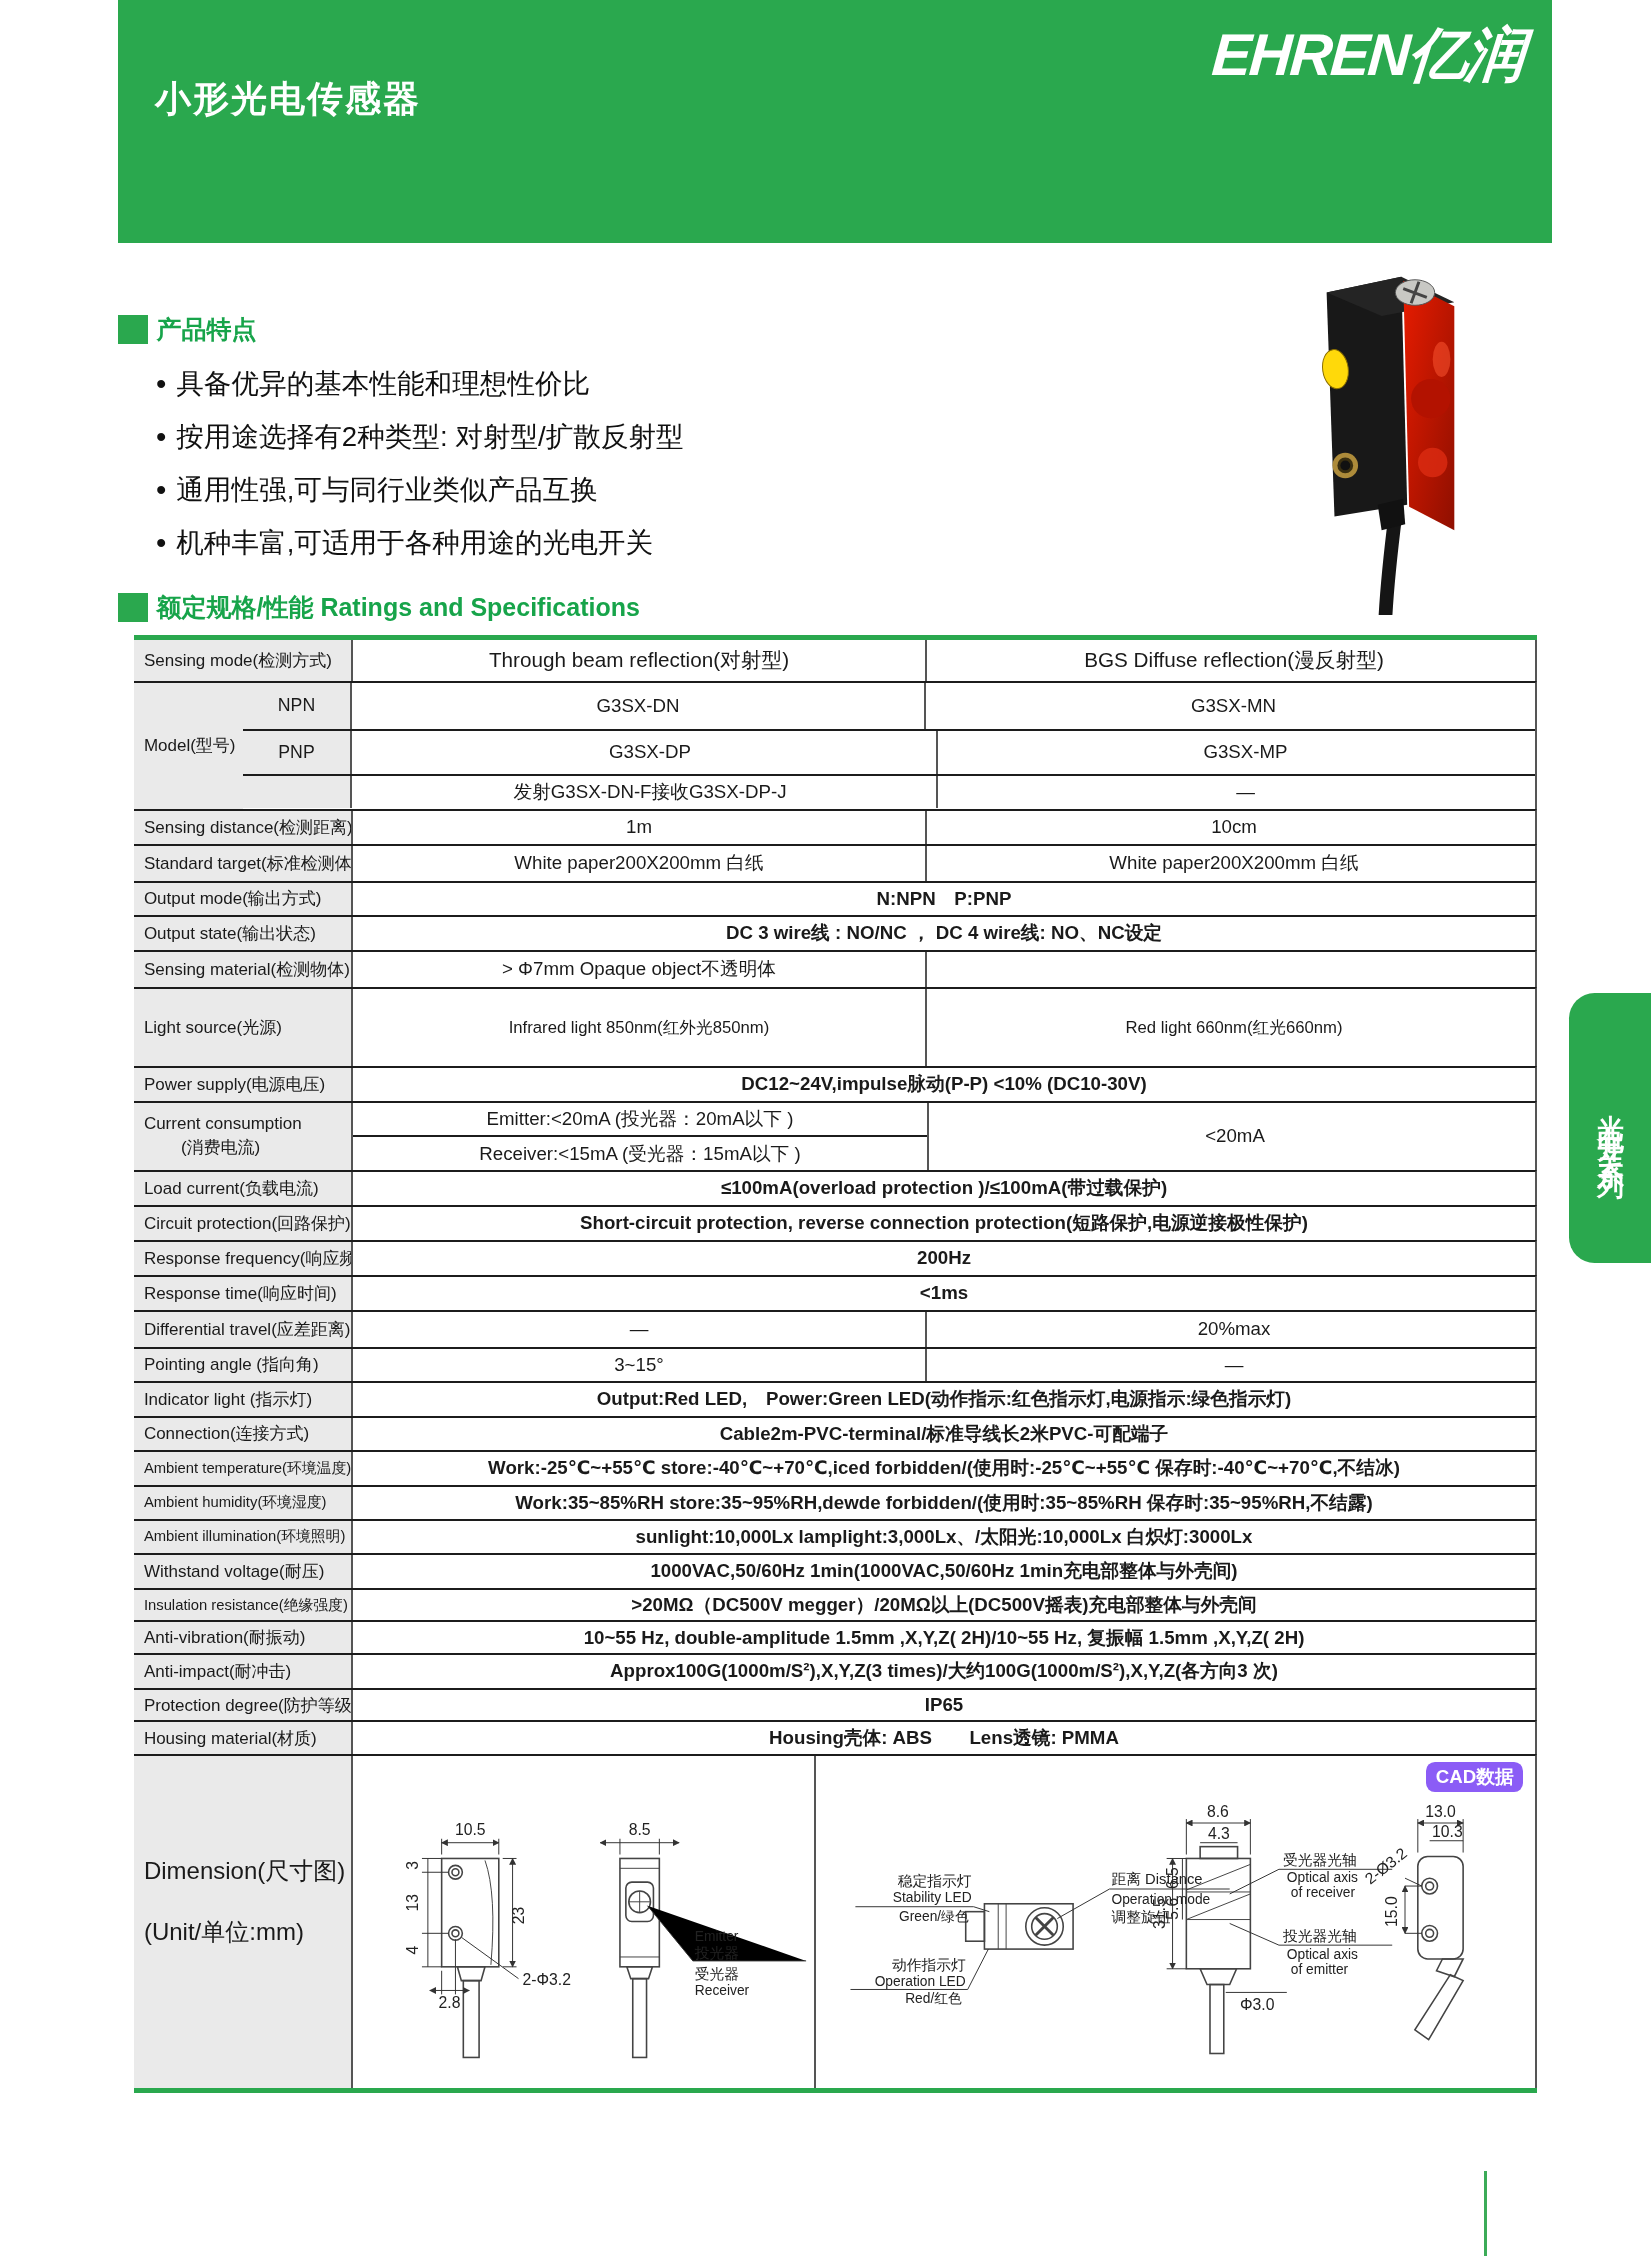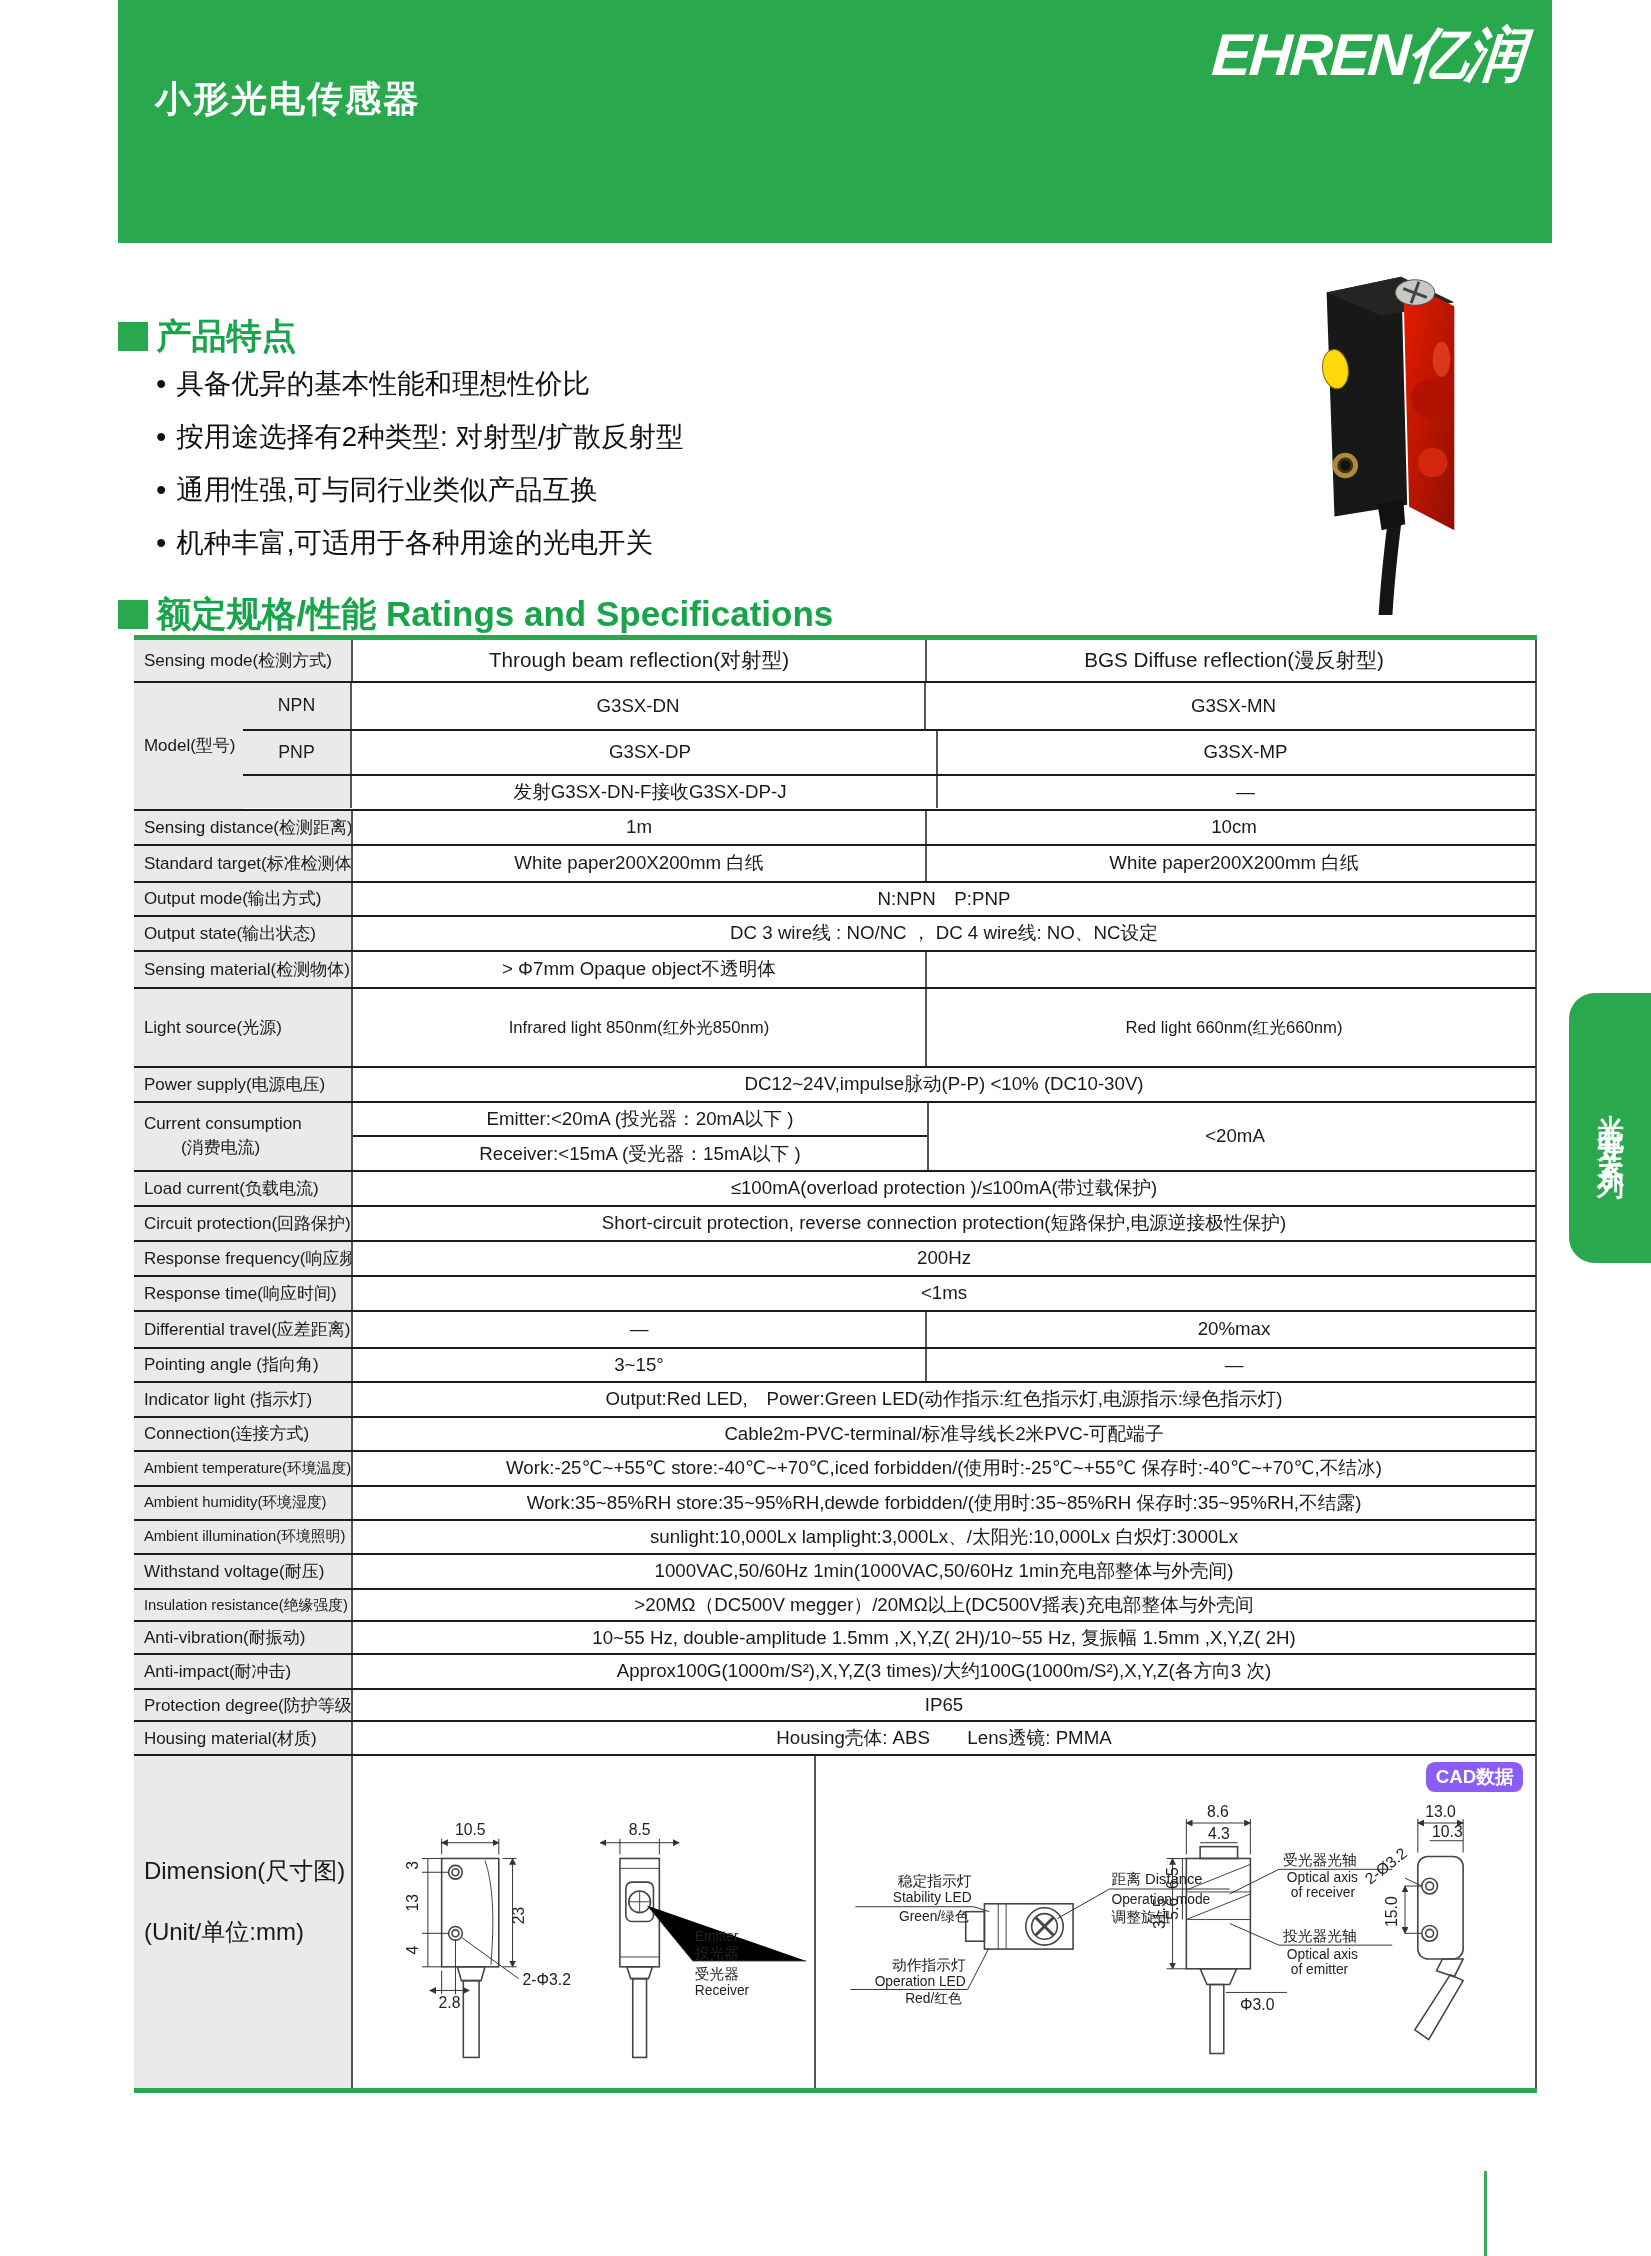--- a/index.html
+++ b/index.html
@@ -4,21 +4,21 @@
 <style>
   html,body{margin:0;padding:0;background:#fff;}
   .page{position:relative;width:1652px;height:2257px;background:#fff;overflow:hidden;
         font-family:"Liberation Sans","DejaVu Sans",sans-serif;color:#1a1a1a;}
   
   .banner{position:absolute;left:118px;top:0;width:1434px;height:243px;background:#2aa84e;}
   .banner-title{position:absolute;left:37px;top:75px;font-size:36px;font-weight:bold;color:#fff;letter-spacing:2px;}
   .logo{position:absolute;right:29.6px;top:15.8px;font-size:59px;font-weight:900;color:#fff;
         font-style:italic;letter-spacing:-2px;transform:skewX(-4deg);white-space:nowrap;}
   
-  .sec-head{position:absolute;display:flex;align-items:center;gap:8.9px;color:#17a44a;font-size:35px;font-weight:bold;}
+  .sec-head{position:absolute;display:flex;align-items:center;gap:8.9px;color:#17a44a;font-size:25px;font-weight:bold;}
   .sec-square{width:29.6px;height:29.6px;background:#2aa84e;flex:0 0 auto;}
   
   .bullets{position:absolute;left:156px;top:357px;font-size:27.6px;color:#111;}
   .bullets .b{display:flex;align-items:center;height:53px;white-space:nowrap;}
   .bullets .b::before{content:"\2022";margin-right:9.9px;font-size:29.6px;}
   
   .tab-side{position:absolute;left:1569px;top:993px;width:83px;height:270px;background:#2aa84e;
             border-radius:25.6px 0 0 25.6px;display:flex;align-items:center;justify-content:center;}
   .tab-side span{writing-mode:vertical-rl;text-orientation:upright;color:#fff;font-weight:bold;
                  font-size:26.6px;letter-spacing:11.8px;}
@@ -26,21 +26,21 @@
   .stable{position:absolute;left:134px;top:635px;width:1403px;}
   .greenbar{height:4.9px;background:#2aa84e;}
   .trow{display:flex;border-top:2px solid #1c1c1c;box-sizing:border-box;border-right:2px solid #555;}
   .trow.first{border-top:none;}
   .lbl{width:219px;flex:0 0 219px;background:#eaeaea;display:flex;align-items:center;padding-left:9.9px;
        box-sizing:border-box;border-right:2px solid #555;font-size:17px;white-space:nowrap;overflow:hidden;}
   .lbl.sm{font-size:14.8px;}
   .cell{display:flex;align-items:center;justify-content:center;font-size:18.7px;text-align:center;}
   .c2{width:574px;flex:0 0 574px;border-right:2px solid #555;box-sizing:border-box;}
   .c3{flex:1;padding-left:6px;}
-  .cspan{flex:1;}
+  .cspan{flex:1;font-weight:bold;}
   .vsm{font-size:16.7px;}
   .sub{width:109px;flex:0 0 109px;background:#eaeaea;border-right:2px solid #555;box-sizing:border-box;
        display:flex;align-items:center;justify-content:center;font-size:17.7px;}
   .mcol{display:flex;flex-direction:column;flex:1;}
   .mrow{display:flex;box-sizing:border-box;}
   .bt{border-top:2px solid #1c1c1c;gap:12px;}
   .lblcol{flex-direction:column;justify-content:center;align-items:flex-start;gap:2px;}
   .dimlbl{align-items:flex-start;flex-direction:column;padding-top:99px;gap:29px;font-size:24px;}
   .dimcellL{width:461px;flex:0 0 461px;position:relative;box-sizing:border-box;}
   .dimcellR{flex:1;border-left:2px solid #555;position:relative;box-sizing:border-box;}

